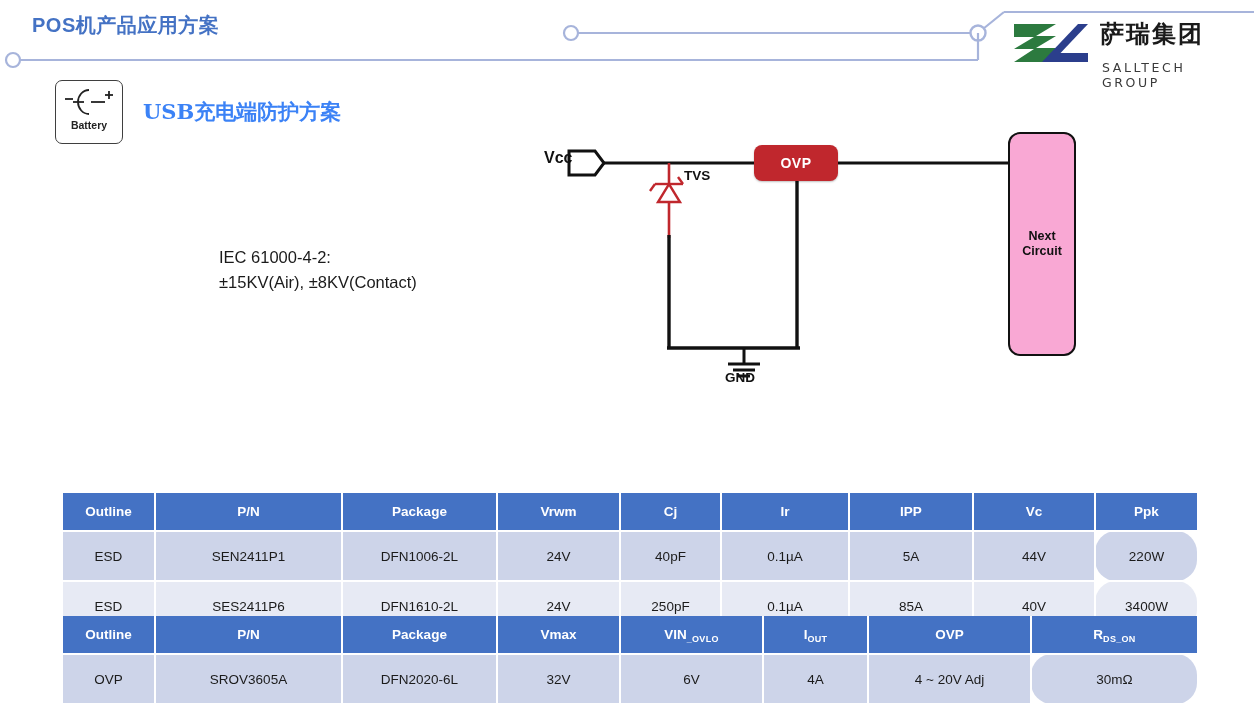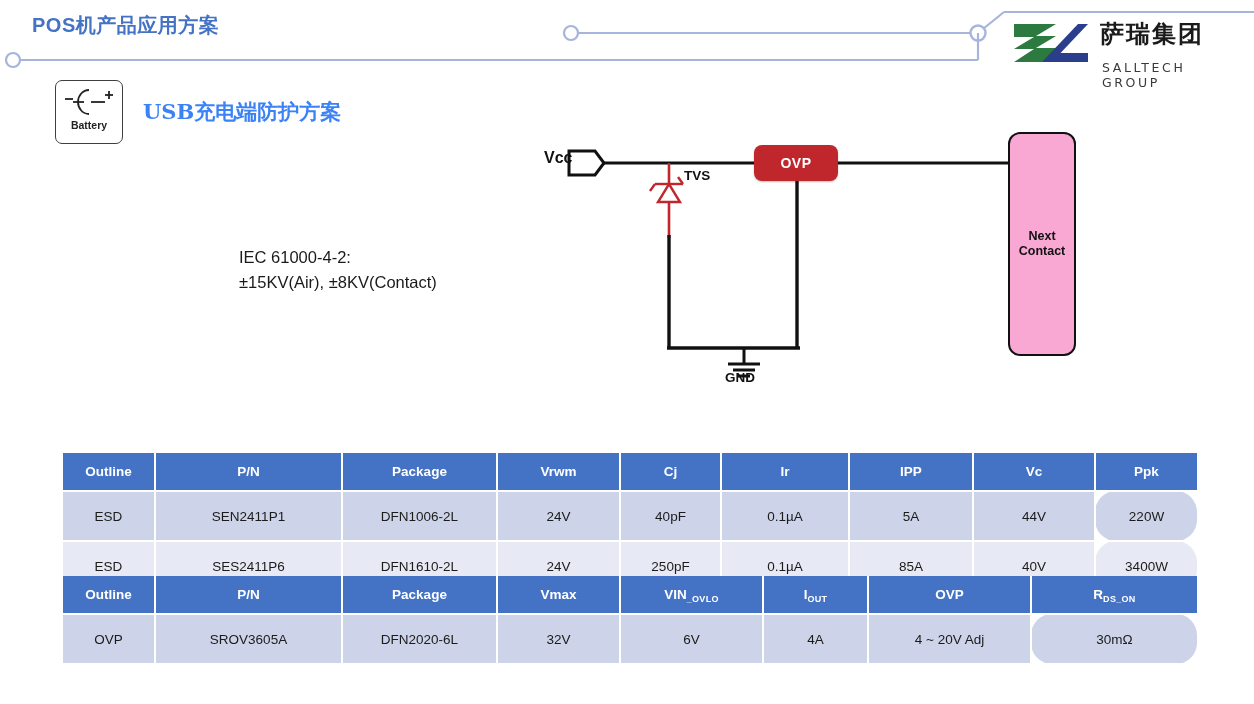--- a/index.html
+++ b/index.html
@@ -51,21 +51,20 @@
     font-size:21px;font-weight:bold;color:#3b82f6;
     font-family:"DejaVu Serif","Liberation Serif",serif;
     white-space:nowrap;
   }
 
   
   .iec-note{
     position:absolute;left:219px;top:245px;
     font-size:16.5px;color:#1a1a1a;line-height:25px;
     white-space:nowrap;
-    margin-left:20px;
   }
 
   
   .circuit{position:absolute;left:500px;top:120px;width:620px;height:290px;}
   .ovp-box{
     position:absolute;left:254px;top:25px;width:84px;height:36px;
     background:#C0272D;border-radius:8px;
     display:flex;align-items:center;justify-content:center;
     color:#fff;font-size:14px;font-weight:bold;letter-spacing:.5px;
     box-shadow:0 1px 2px rgba(0,0,0,.25);
@@ -78,21 +77,21 @@
   .nextbox span{
     font-size:12.5px;font-weight:bold;color:#111;
     text-align:center;line-height:15px;
   }
   .lbl{position:absolute;font-weight:bold;color:#111;}
   .lbl-vcc{left:44px;top:29px;font-size:16px;}
   .lbl-tvs{left:184px;top:48px;font-size:13.5px;}
   .lbl-gnd{left:225px;top:250px;font-size:13.5px;}
 
   
-  .tbl{position:absolute;border-collapse:collapse;table-layout:fixed;}
+  .tbl{position:absolute;border-collapse:collapse;table-layout:fixed;margin-top:40px;}
   .tbl th{
     background:#4472C4;color:#fff;font-size:13.5px;font-weight:bold;
     height:37px;border-right:2px solid #fff;border-bottom:2px solid #fff;
     text-align:center;padding:0;
   }
   .tbl th:last-child{border-right:none;}
   .tbl td{
     font-size:13.5px;color:#1b1b1b;height:40px;text-align:center;
     border-right:2px solid #fff;border-bottom:2px solid #fff;padding:4px;
   }
@@ -178,21 +177,21 @@
       <line x1="228" y1="244" x2="260" y2="244" stroke="#111" stroke-width="3"></line>
       <line x1="233" y1="250" x2="255" y2="250" stroke="#111" stroke-width="3"></line>
       <line x1="238" y1="256" x2="250" y2="256" stroke="#111" stroke-width="3"></line>
     </svg>
 
     <div class="ovp-box">OVP</div>
 
     <div class="nextbox">
       <span>
         <span>Next</span><br>
-        <span>Contact</span>
+        <span>Circuit</span>
       </span>
     </div>
 
     <div class="lbl lbl-vcc">Vcc</div>
     <div class="lbl lbl-tvs">TVS</div>
     <div class="lbl lbl-gnd">GND</div>
   </div>
 
   <table class="tbl" id="tbl1">
     <colgroup>

